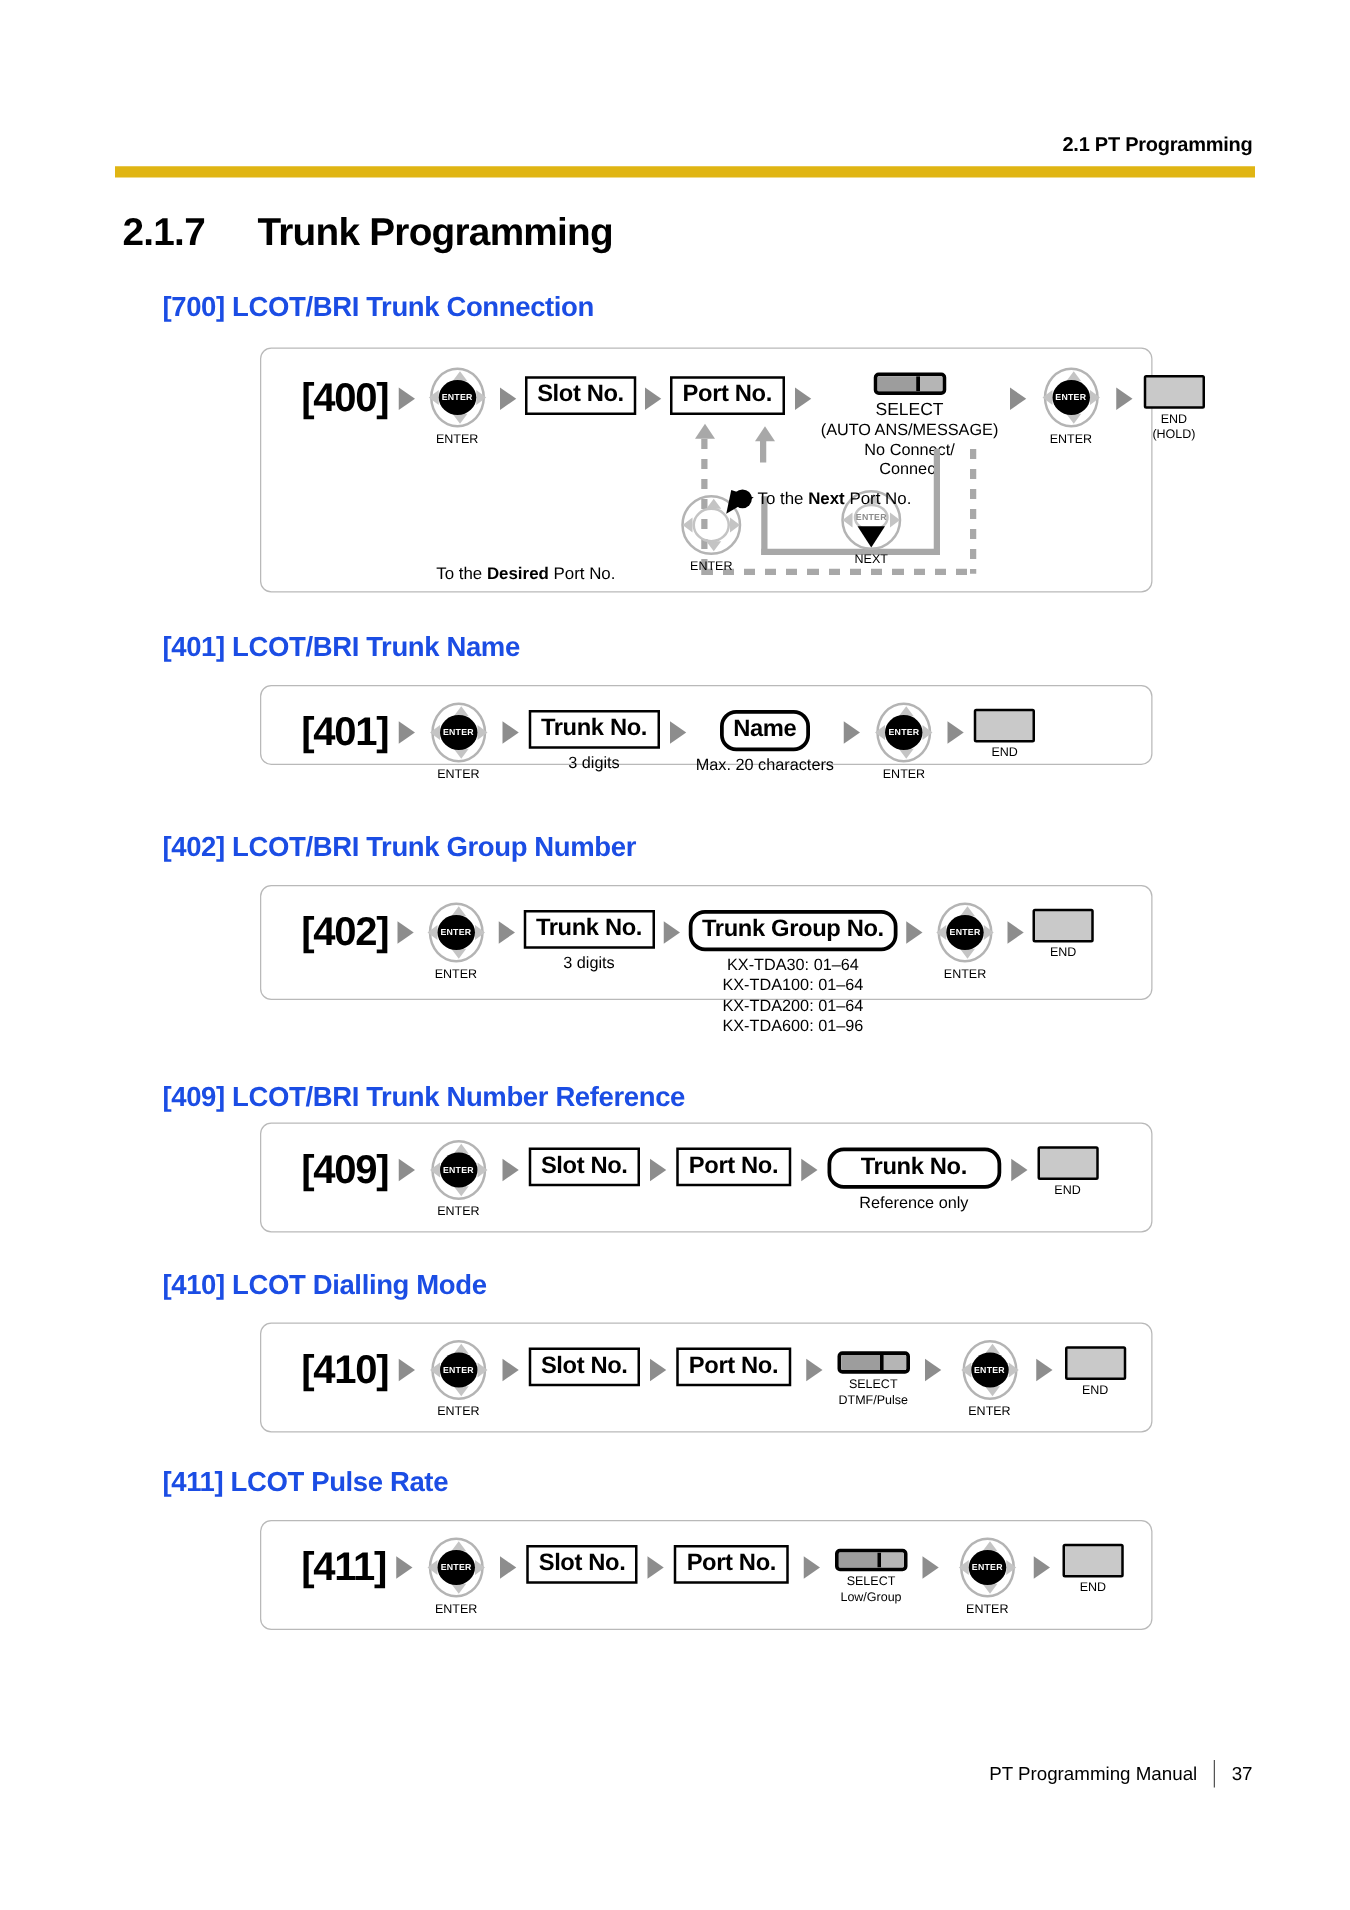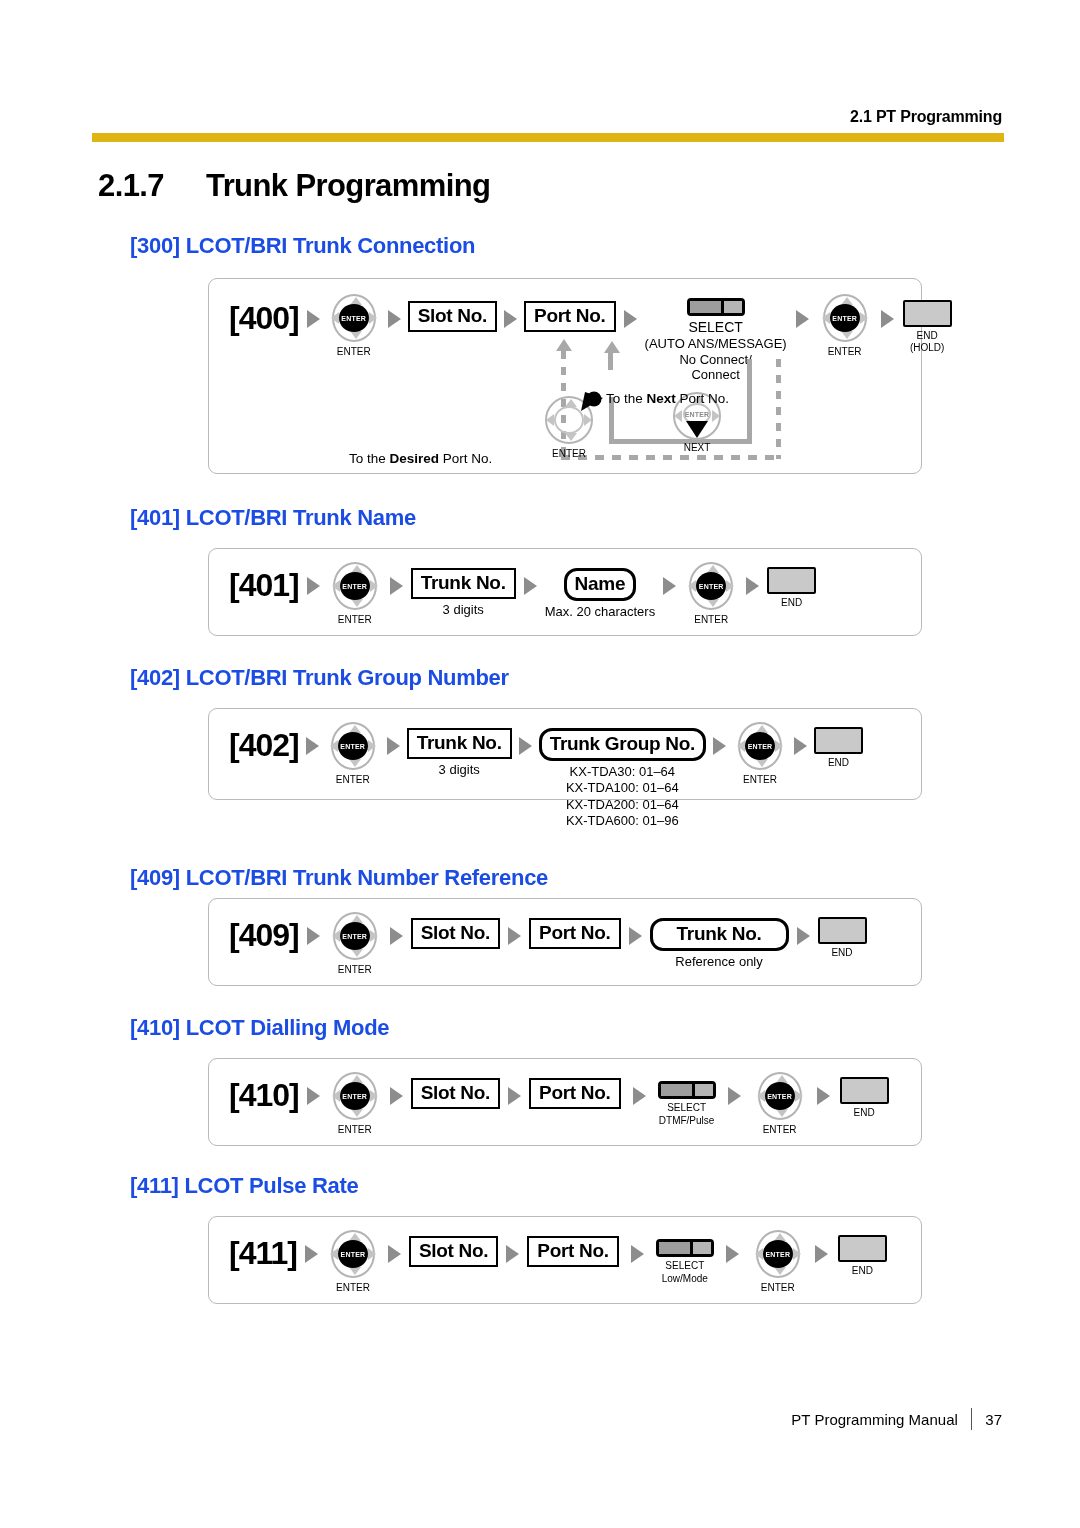--- a/index.html
+++ b/index.html
@@ -43,21 +43,21 @@
     position:absolute; left:208px;
     width:714px;
     border:1.5px solid #b9b9b9;
     border-radius:9px;
     background:#fff;
   }
 
   
   .flowrow {
     position:absolute;
-    display:flex; align-items:flex-start;
+    display:flex; align-items:flex-start;margin-left:12px;
   }
 
   
   .code {
     font-size:32px; font-weight:bold; letter-spacing:-1px;
     line-height:1; white-space:nowrap;
   }
 
   
   .arrow {
@@ -176,21 +176,21 @@
 
 <div class="page-header">
   <div class="hdr-text">2.1 PT Programming</div>
   <div class="hdr-rule"></div>
 </div>
 
 <div class="sec-title">
   <span class="num">2.1.7</span><span>Trunk Programming</span>
 </div>
 
-<div class="sub-title" style="top:233px;">[300] LCOT/BRI Trunk Connection</div>
+<div class="sub-title" style="top:233px;">[700] LCOT/BRI Trunk Connection</div>
 <div class="sub-title" style="top:505px;">[401] LCOT/BRI Trunk Name</div>
 <div class="sub-title" style="top:665px;">[402] LCOT/BRI Trunk Group Number</div>
 <div class="sub-title" style="top:865px;">[409] LCOT/BRI Trunk Number Reference</div>
 <div class="sub-title" style="top:1015px;">[410] LCOT Dialling Mode</div>
 <div class="sub-title" style="top:1173px;">[411] LCOT Pulse Rate</div>
 
 <div class="diagram" style="top:278px; height:196px;">
   <div class="flowrow" style="left:20px; top:14px;">
     <div class="code" style="margin-top:9px;">[400]</div>
     <div class="arrow" style="margin:17px 7px 0 8px;"></div>
@@ -300,21 +300,21 @@
         </div>
       <div class="bigdown"></div>
     </div>
     <div class="cap big" style="margin-top:1px;">NEXT</div>
   </div>
   <div class="note" style="left:397px; top:112px;">
     To the <b>Next</b> Port No.
   </div>
 </div>
 
-<div class="diagram" style="top:548px; height:88px;">
+<div class="diagram" style="top:548px; height:64px;">
   <div class="flowrow" style="left:20px; top:12px;">
     <div class="code" style="margin-top:8px;">[401]</div>
     <div class="arrow" style="margin:16px 8px 0 8px;"></div>
     <div class="step">
       <div class="nav">
         <div class="ring"></div>
         <div class="tri up"></div>
         <div class="tri down"></div>
         <div class="tri left"></div>
         <div class="tri right"></div>
@@ -527,21 +527,21 @@
     <div class="step">
       <div class="boxlbl" style="margin-top:7px;">Port No.</div>
     </div>
     <div class="arrow" style="margin:16px 12px 0 12px;"></div>
     <div class="step" style="margin-top:10px;">
       <div class="selbtn">
         <div class="l"></div>
         <div class="r"></div>
       </div>
       <div class="cap big">SELECT</div>
-      <div class="cap big" style="margin-top:1px;">Low/Mode</div>
+      <div class="cap big" style="margin-top:1px;">Low/Group</div>
     </div>
     <div class="arrow" style="margin:16px 12px 0 12px;"></div>
     <div class="step">
       <div class="nav">
         <div class="ring"></div>
         <div class="tri up"></div>
         <div class="tri down"></div>
         <div class="tri left"></div>
         <div class="tri right"></div>
         <div class="hub">

